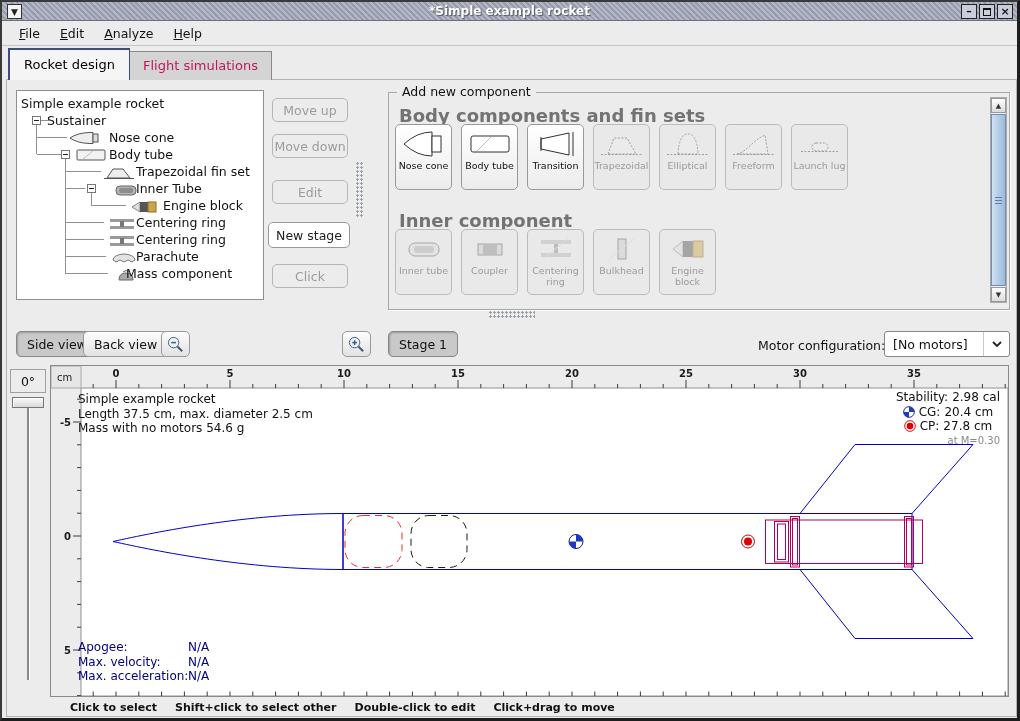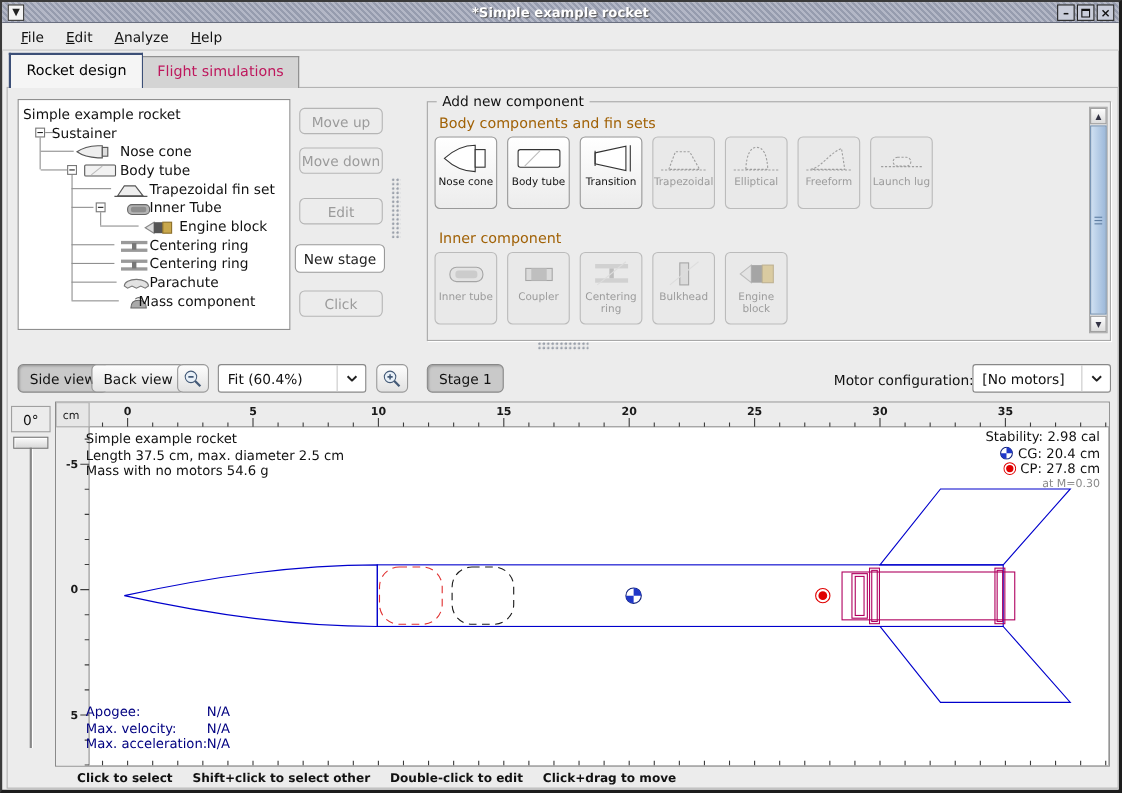--- a/index.html
+++ b/index.html
@@ -42,21 +42,21 @@
   .ticon svg{width:32px;height:14px;display:block}
   
   .act-btn{position:absolute;width:76px;height:24px;border:1px solid #999;border-radius:5px;
     background:linear-gradient(#fdfdfd,#e2e2e2);font-size:12.5px;display:flex;align-items:center;justify-content:center;color:#222}
   .act-btn.disabled{color:var(--disabled);background:#ececec;border-color:#b5b5b5}
   
   .splitter{position:absolute;background-image:radial-gradient(circle at 1.5px 1.5px,#9aa0aa 1px,transparent 1.4px);background-size:4px 4px}
   
   .groupbox{position:absolute;left:386px;top:90px;width:622px;height:218px;border:1px solid #a8a8a8;box-shadow:1px 1px 0 #fff}
   .group-title{position:absolute;left:8px;top:-9px;background:var(--panel);padding:0 5px;font-weight:normal;font-size:12.5px;color:#111}
-  .sec-label{position:absolute;left:10px;font-weight:normal;font-size:13px;color:#a16207}
+  .sec-label{position:absolute;left:10px;font-weight:bold;font-size:18px;color:#737373}
   .cbtn-row{position:absolute;left:6px;display:flex;gap:9px}
   .cbtn{width:57px;height:66px;border:1px solid #999;border-radius:5px;background:linear-gradient(#ffffff,#ececec);
     display:flex;flex-direction:column;align-items:center;padding-top:3px}
   .cbtn .clabel{font-size:9.5px;text-align:center;line-height:1.15;color:#111;margin-top:1px}
   .cbtn.disabled{background:#e9e9e9;border-color:#bbb}
   .cbtn.disabled .clabel{color:var(--disabled)}
   .cbtn.disabled .cicon{opacity:.45}
   .cicon svg{width:46px;height:32px;display:block}
   
   .scrollbar{position:absolute;left:988px;top:95px;width:17px;height:206px;background:#f2f2f2;border:1px solid #aaa}
@@ -71,21 +71,21 @@
   .tool-btn.pressed{background:#c9c9c9;box-shadow:inset 1px 1px 2px #9b9b9b;border-color:#888}
   .icon-btn{position:absolute;width:29px;height:26px;border:1px solid #999;border-radius:5px;background:linear-gradient(#fdfdfd,#e2e2e2);
     display:flex;align-items:center;justify-content:center}
   .combo{position:absolute;height:26px;background:#fff;border:1px solid #888;border-radius:3px;display:flex;align-items:center}
   .combo .combo-text{flex:1;font-size:12.5px;padding:0 8px;color:#111;white-space:nowrap}
   .combo .combo-arrow{width:26px;height:100%;display:flex;align-items:center;justify-content:center;border-left:1px solid #c9c9c9}
   .label-text{position:absolute;font-size:12.5px;color:#111}
   
   .view-panel{position:absolute;left:48px;top:363px;width:959px;height:332px;border:1px solid #8a8a8a;background:#fff}
   .view-overlay{position:absolute;font-size:12px;color:#111;line-height:14.5px;white-space:nowrap}
-  .stab-row{display:flex;justify-content:flex-end;align-items:center;gap:4px}
+  .stab-row{display:flex;justify-content:center;align-items:center;gap:4px}
   .flight-row{display:flex}
   .flight-row .fl{width:110px}
   .flight-text{color:var(--flight)}
   .rot-box{position:absolute;left:8px;top:367px;width:36px;height:24px;border:1px solid #a0a0a0;background:var(--panel);
     display:flex;align-items:center;justify-content:center;font-size:12.5px;color:#111}
   .slider-track{position:absolute;left:25px;top:402px;width:2px;height:276px;background:#888;box-shadow:1px 0 0 #fff}
   .slider-handle{position:absolute;left:10px;top:395px;width:32px;height:11px;background:linear-gradient(#fbfbfb,#d8d8d8);
     border:1px solid #777;box-shadow:inset 1px 1px 0 #fff}
   .tick{stroke:#3c3c3c;stroke-width:1}
   .tick-label{font-family:"DejaVu Sans",sans-serif;font-size:10px;font-weight:bold;fill:#1a1a1a}
@@ -357,28 +357,20 @@
   </div>
 
   <div class="tool-btn pressed" style="left:14px;top:329px">Side view</div>
   <div class="tool-btn" style="left:81px;top:329px">Back view</div>
   <div class="icon-btn" style="left:159px;top:329px">
     <svg viewBox="0 0 20 20" width="19" height="19">
         <circle cx="8" cy="8" r="5.5" fill="#e8f0f8" stroke="#445a77"></circle>
         <line x1="5.5" y1="8" x2="10.5" y2="8" stroke="#445a77" stroke-width="1.5"></line>
         <line x1="12" y1="12" x2="17" y2="17" stroke="#445a77" stroke-width="2.2"></line>
       </svg>
-  </div>
-  <div class="combo" style="left:196px;top:329px;width:135px">
-    <span class="combo-text">Fit (60.4%)</span>
-    <span class="combo-arrow">
-        <svg viewBox="0 0 10 6" width="10" height="6">
-          <path d="M1,1 L5,5 L9,1" fill="none" stroke="#222" stroke-width="1.8"></path>
-        </svg>
-      </span>
   </div>
   <div class="icon-btn" style="left:340px;top:329px">
     <svg viewBox="0 0 20 20" width="19" height="19">
         <circle cx="8" cy="8" r="5.5" fill="#e8f0f8" stroke="#445a77"></circle>
         <line x1="5.5" y1="8" x2="10.5" y2="8" stroke="#445a77" stroke-width="1.5"></line>
         <line x1="8" y1="5.5" x2="8" y2="10.5" stroke="#445a77" stroke-width="1.5"></line>
         <line x1="12" y1="12" x2="17" y2="17" stroke="#445a77" stroke-width="2.2"></line>
       </svg>
   </div>
   <div class="tool-btn pressed" style="left:386px;top:329px">Stage 1</div>

